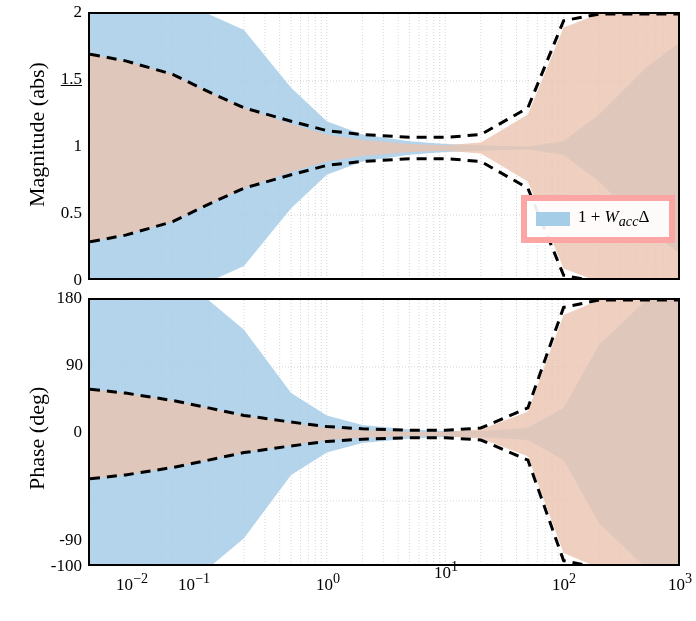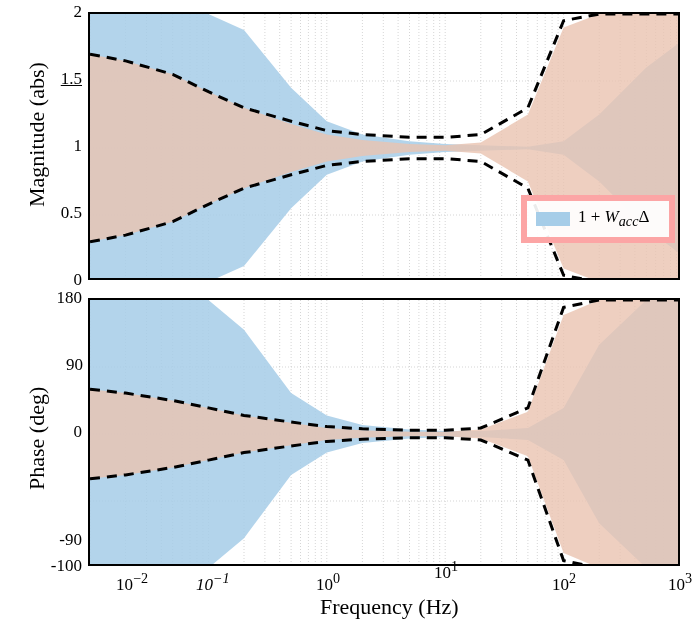--- a/index.html
+++ b/index.html
@@ -242,31 +242,30 @@
   <div class="tick-label ytick-label" style="left:32px; top:489px;margin-top:41px;">-90</div>
   <div class="tick-label ytick-label" style="left:32px; top:422px;">0</div>
   <div class="tick-label ytick-label" style="left:33px; top:355px;font-family:Liberation Serif, serif;">90</div>
   <div class="tick-label ytick-label" style="left:32px; top:288px;font-family:Liberation Serif, serif;">180</div>
 
   <div class="axis-label" style="left:24px; top:490px; transform: rotate(-90deg); transform-origin: left top;">Phase (deg)</div>
 
   <div class="tick-label" style="left:76px; top:570px;margin-left:40px;">
     <span>10</span><sup>−2</sup>
   </div>
-  <div class="tick-label" style="left:196px; top:570px;font-style:italic;">
+  <div class="tick-label" style="left:178px; top:570px;">
     <span>10</span><sup>−1</sup>
   </div>
   <div class="tick-label" style="left:316px; top:570px;">
     <span>10</span><sup>0</sup>
   </div>
   <div class="tick-label" style="left:434px; top:558px;">
     <span>10</span><sup>1</sup>
   </div>
   <div class="tick-label" style="left:552px; top:570px;">
     <span>10</span><sup>2</sup>
   </div>
   <div class="tick-label" style="left:668px; top:570px;">
     <span>10</span><sup>3</sup>
   </div>
 
-  <div class="axis-label" style="left:320px; top:594px;">Frequency (Hz)</div>
 
 </div>
 
 </body></html>

